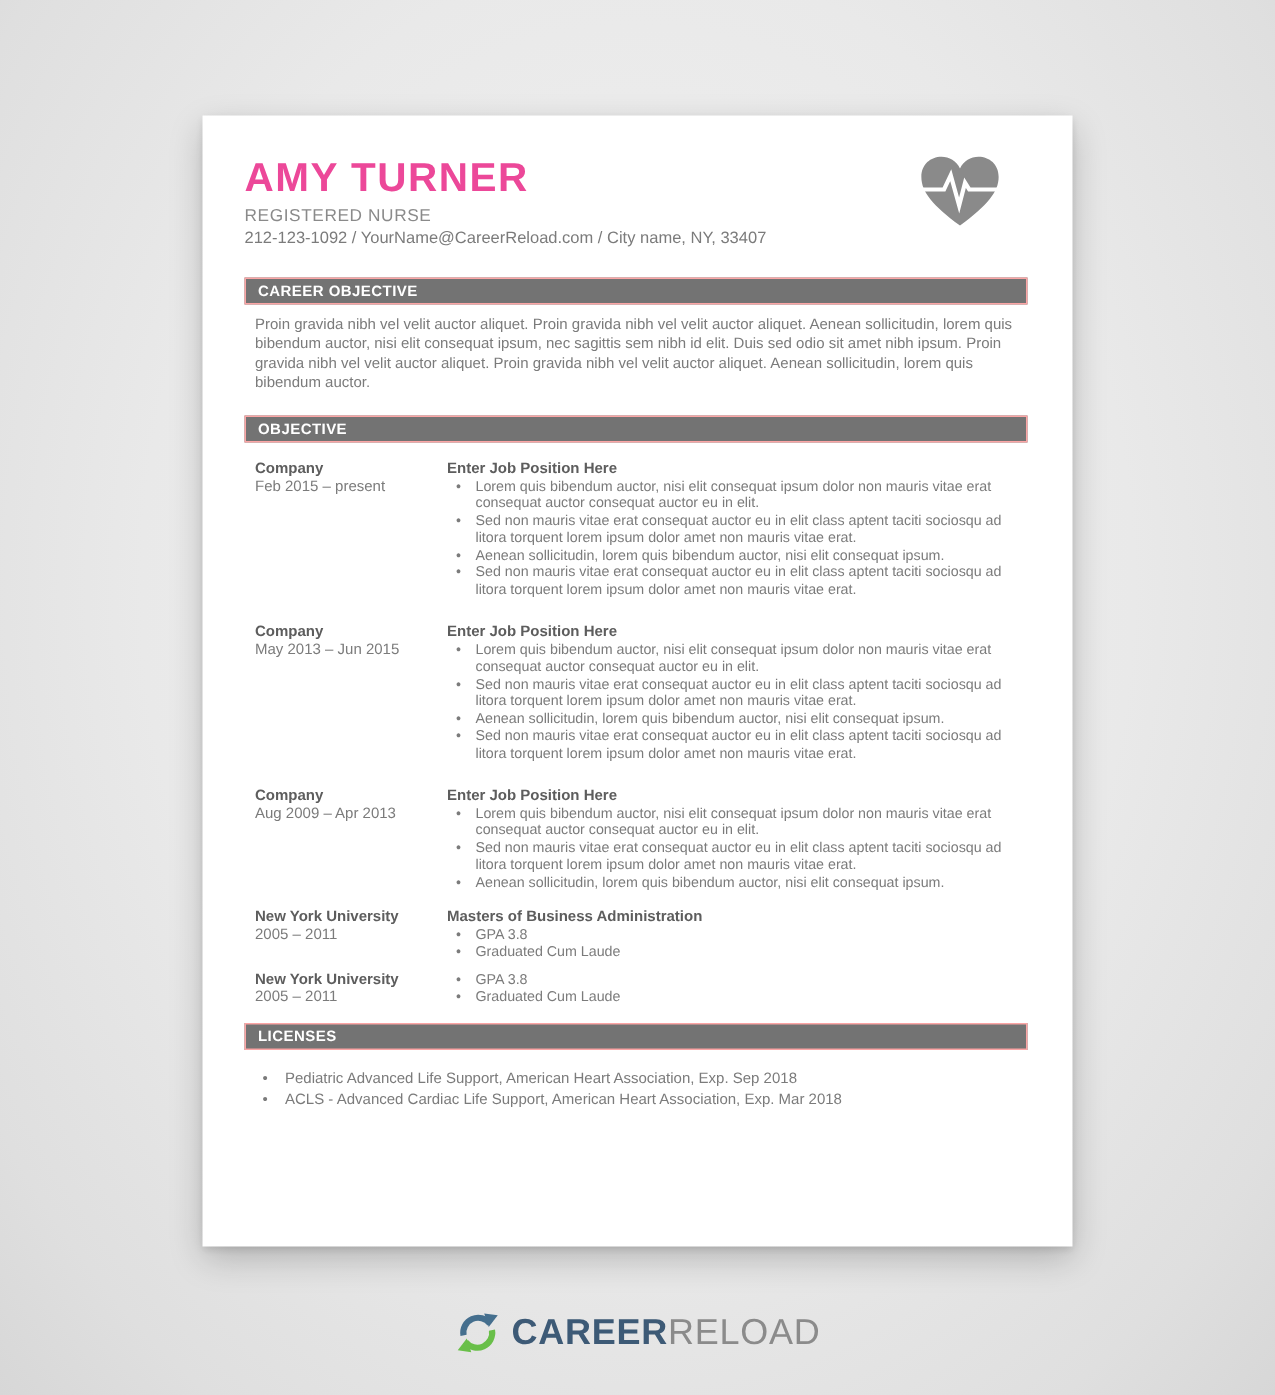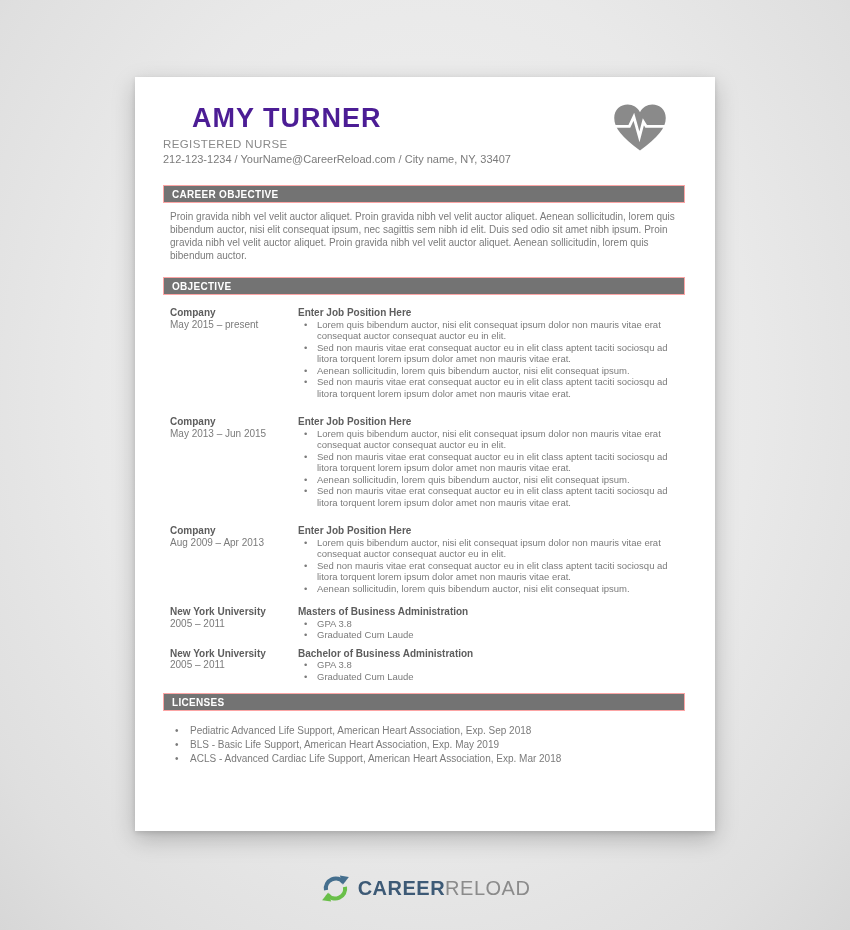--- a/index.html
+++ b/index.html
@@ -16,21 +16,21 @@
     position:absolute; left:135px; top:77px;
     width:580px; height:754px;
     background:#ffffff;
     box-shadow:0 8px 22px rgba(0,0,0,.22), 0 2px 5px rgba(0,0,0,.12);
     padding:0 30px 0 28px;
   }
 
   .name {
     padding-top:26px;
     font-size:27px; line-height:30px; font-weight:bold;
-    color:#4c1d95; letter-spacing:1px;margin-left:29px;
+    color:#ec4899; letter-spacing:1px;
   }
   .role {
     margin-top:5px;
     font-size:11.5px; color:#8a8a8a; letter-spacing:.4px;
   }
   .contact { margin-top:3px; font-size:11px; color:#7b7b7b; }
 
   .heart {
     position:absolute; top:26px; right:47px;
     width:56px; height:50px;
@@ -87,48 +87,48 @@
     content:"\2022";
     position:absolute; left:0; top:0; color:#7b7b7b;
   }
 
   
   .brand {
     position:absolute; left:0; right:0; top:873px;
     display:flex; justify-content:center; align-items:center; gap:7px;
   }
   .brand-icon { width:31px; height:31px; }
-  .brand-text { font-size:20px; letter-spacing:.5px; line-height:31px; }
+  .brand-text { font-size:24px; letter-spacing:.5px; line-height:31px; }
   .brand-text .primary   { color:#3d5a76; font-weight:bold; }
   .brand-text .secondary { color:#8b8b8b; font-weight:normal; }
 </style>
 </head>
 <body>
 
 <div class="page">
 
   <div>
     <div class="name">AMY TURNER</div>
     <div class="role">REGISTERED NURSE</div>
-    <div class="contact">212-123-1234 / YourName@CareerReload.com / City name, NY, 33407</div>
+    <div class="contact">212-123-1092 / YourName@CareerReload.com / City name, NY, 33407</div>
     <svg class="heart" viewBox="0 0 100 88" aria-hidden="true">
       <path d="M50 84 C18 60 4 44 4 26 C4 11 15 2 28 2 C37 2 46 7 50 16 C54 7 63 2 72 2 C85 2 96 11 96 26 C96 44 82 60 50 84 Z" fill="#8a8a8a"></path>
       <polyline points="4,41 31,41 39,24 49,60 56,33 61,41 96,41" fill="none" stroke="#ffffff" stroke-width="5"></polyline>
     </svg>
   </div>
 
   <div class="bar objective">CAREER OBJECTIVE</div>
   <p class="obj-text">Proin gravida nibh vel velit auctor aliquet. Proin gravida nibh vel velit auctor aliquet. Aenean sollicitudin, lorem quis bibendum auctor, nisi elit consequat ipsum, nec sagittis sem nibh id elit. Duis sed odio sit amet nibh ipsum. Proin gravida nibh vel velit auctor aliquet. Proin gravida nibh vel velit auctor aliquet. Aenean sollicitudin, lorem quis bibendum auctor.</p>
 
   <div class="bar experience">OBJECTIVE</div>
 
   <div class="row exp-entry">
     <div class="col-left">
       <div class="bold-line">Company</div>
-      <div class="sub-line">May 2015 – present</div>
+      <div class="sub-line">Feb 2015 – present</div>
     </div>
     <div class="col-right">
       <div class="bold-line">Enter Job Position Here</div>
       <ul class="bullets">
         <li>Lorem quis bibendum auctor, nisi elit consequat ipsum dolor non mauris vitae erat consequat auctor consequat auctor eu in elit.</li>
         <li>Sed non mauris vitae erat consequat auctor eu in elit class aptent taciti sociosqu ad litora torquent lorem ipsum dolor amet non mauris vitae erat.</li>
         <li>Aenean sollicitudin, lorem quis bibendum auctor, nisi elit consequat ipsum.</li>
         <li>Sed non mauris vitae erat consequat auctor eu in elit class aptent taciti sociosqu ad litora torquent lorem ipsum dolor amet non mauris vitae erat.</li>
       </ul>
     </div>
@@ -179,32 +179,30 @@
       </ul>
     </div>
   </div>
 
   <div class="row edu-entry">
     <div class="col-left">
       <div class="bold-line">New York University</div>
       <div class="sub-line">2005 – 2011</div>
     </div>
     <div class="col-right">
-      <div class="bold-line">Bachelor of Business Administration</div>
       <ul class="bullets">
         <li>GPA 3.8</li>
         <li>Graduated Cum Laude</li>
       </ul>
     </div>
   </div>
 
   <div class="bar licenses">LICENSES</div>
   <ul class="license-list">
     <li>Pediatric Advanced Life Support, American Heart Association, Exp. Sep 2018</li>
-    <li>BLS - Basic Life Support, American Heart Association, Exp. May 2019</li>
     <li>ACLS - Advanced Cardiac Life Support, American Heart Association, Exp. Mar 2018</li>
   </ul>
 
 </div>
 
 <div class="brand">
   <svg class="brand-icon" viewBox="0 0 36 36" aria-hidden="true">
     <path d="M7 20 A 11.5 11.5 0 0 1 27.5 11" fill="none" stroke="#456f8e" stroke-width="4.8"></path>
     <polygon points="23,3 33.5,4.5 26.5,13.5" fill="#456f8e"></polygon>
     <path d="M29 16 A 11.5 11.5 0 0 1 8.5 25" fill="none" stroke="#69bf49" stroke-width="4.8"></path>

